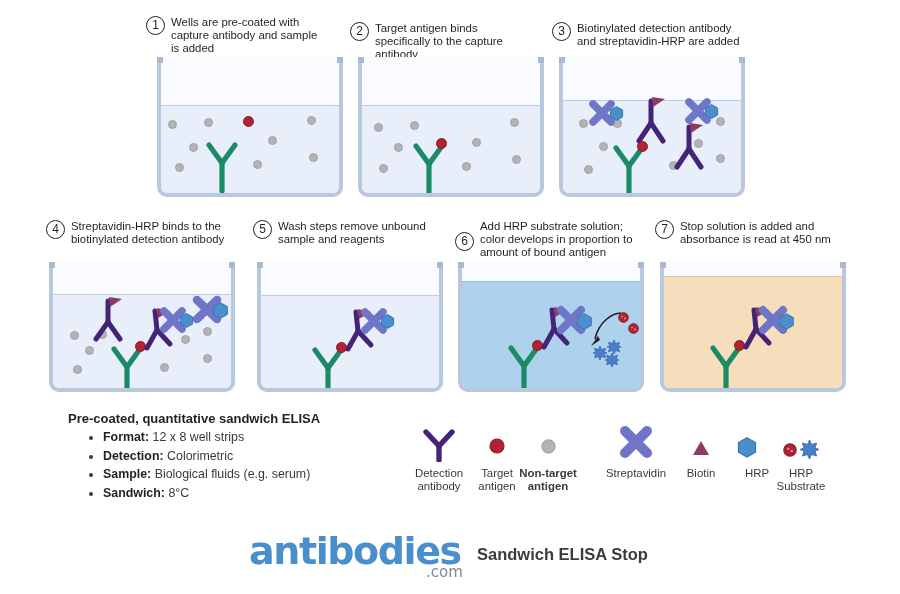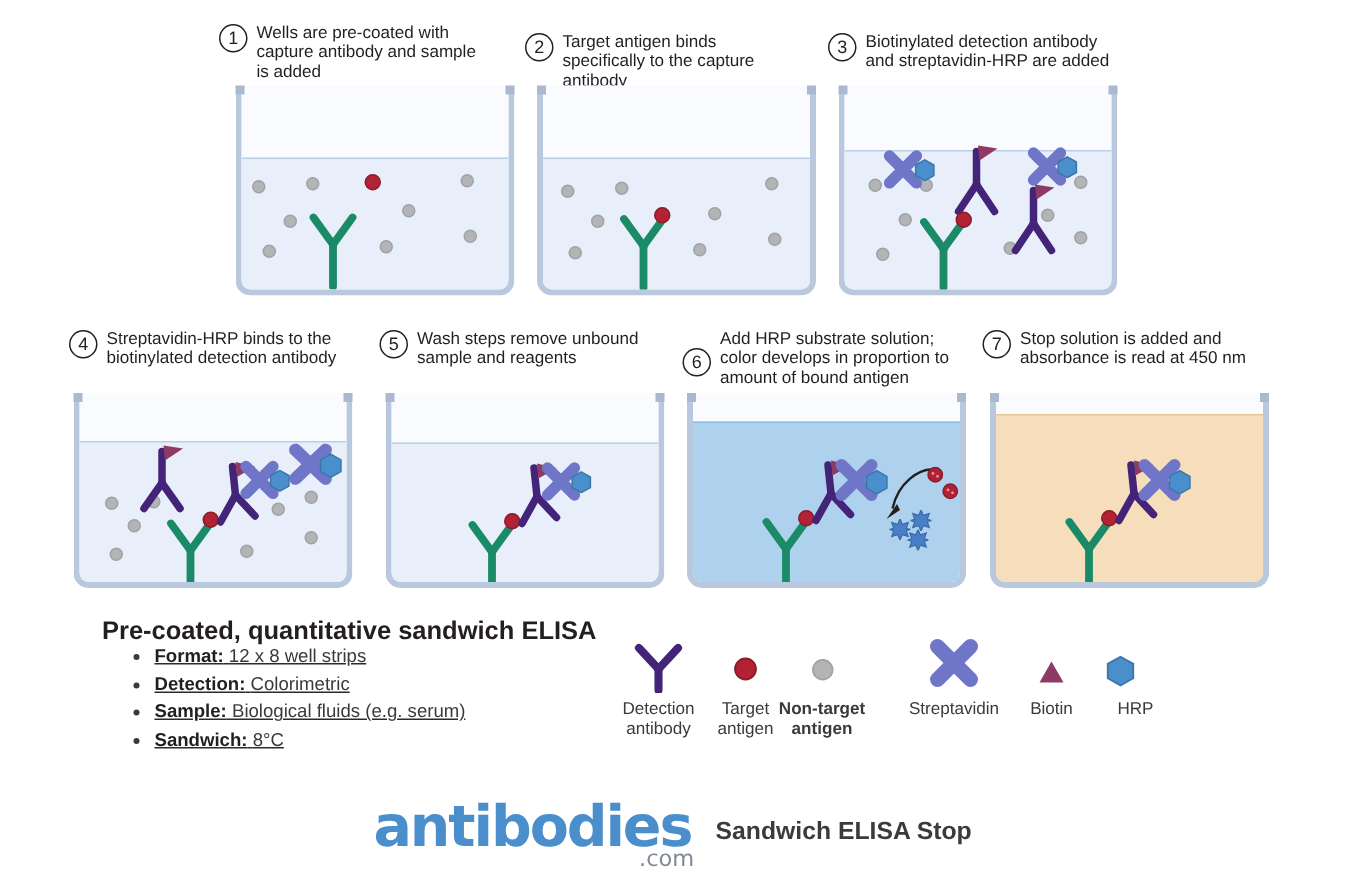--- a/index.html
+++ b/index.html
@@ -45,21 +45,21 @@
     width:9px;height:9px;border-radius:50%;
     background:#b2b4b6;border:1px solid #a0a2a4;box-sizing:border-box;
   }
   .dot-red{
     width:11px;height:11px;border-radius:50%;
     background:#b22234;border:1px solid #8d1b29;box-sizing:border-box;
   }
 
   
   .info-title{
-    position:absolute;font-size:17px;font-weight:bold;color:#231f20;
+    position:absolute;font-size:13px;font-weight:bold;color:#231f20;
   }
   .info-list{position:absolute;margin:0;padding:0 0 0 17px;list-style:disc;}
   .info-list li{font-size:12.4px;line-height:18.6px;color:#3a3a3a;}
   .info-list li b{color:#231f20;}
 
   .legend-item{position:absolute;text-align:center;}
   .legend-icon{height:34px;display:flex;align-items:flex-end;justify-content:center;}
   .legend-label{font-size:11.4px;line-height:12.6px;color:#3a3a3a;margin-top:5px;}
 
   .brand{position:absolute;}
@@ -495,21 +495,21 @@
               <polygon points="8.5,0.7 15.3,4.6 15.3,12.4 8.5,16.3 1.7,12.4 1.7,4.6" fill="#4a8fcb" stroke="#3b76ab" stroke-width="1"></polygon>
             </svg>
         </div>
       </div>
     </div>
     <div class="rim l"></div>
     <div class="rim r"></div>
   </div>
 
   <div class="info-title" style="left:68px;top:411px;">Pre-coated, quantitative sandwich ELISA</div>
-  <ul class="info-list" style="left:86px;top:428px;text-decoration:underline;">
+  <ul class="info-list" style="left:86px;top:428px;">
     <li><b>Format:</b> <span>12 x 8 well strips</span></li>
     <li><b>Detection:</b> <span>Colorimetric</span></li>
     <li><b>Sample:</b> <span>Biological fluids (e.g. serum)</span></li>
     <li><b>Sandwich:</b> <span>8°C</span></li>
   </ul>
 
   <div class="legend-item" style="left:405px;top:428px;width:68px;">
     <div class="legend-icon">
       <svg width="36" height="34" viewBox="0 0 36 34">
           <g stroke="#432478" stroke-width="5.4" fill="none" stroke-linecap="round">
@@ -557,20 +557,33 @@
     <div class="legend-label">Biotin</div>
   </div>
   <div class="legend-item" style="left:725px;top:428px;width:44px;text-align:right;">
     <div class="legend-icon">
       <svg width="20" height="21" viewBox="0 0 20 21" style="margin-bottom:4px;">
           <polygon points="10,0.8 18.5,5.6 18.5,15.2 10,20 1.5,15.2 1.5,5.6" fill="#4a8fcb" stroke="#3b76ab" stroke-width="1.2"></polygon>
         </svg>
     </div>
     <div class="legend-label">HRP</div>
   </div>
+  <div class="legend-item" style="left:768px;top:428px;width:66px;">
+    <div class="legend-icon" style="gap:3px;">
+      <svg width="14" height="14" viewBox="0 0 14 14" style="margin-bottom:5px;">
+          <circle cx="7" cy="7" r="6.2" fill="#b22234" stroke="#8d1b29" stroke-width="1.1"></circle>
+          <circle cx="5.2" cy="5.8" r="1.1" fill="#e3a0ab"></circle>
+          <circle cx="8.8" cy="8.2" r="1.1" fill="#e3a0ab"></circle>
+        </svg>
+      <svg width="19" height="19" viewBox="0 0 19 19" style="margin-bottom:3px;">
+          <polygon points="9.5,0 11.6,4.5 16.6,3 15,8 19,9.5 15,11 16.6,16 11.6,14.5 9.5,19 7.4,14.5 2.4,16 4,11 0,9.5 4,8 2.4,3 7.4,4.5" fill="#4a7fc8" stroke="#3b6aab" stroke-width="0.9"></polygon>
+        </svg>
+    </div>
+    <div class="legend-label" style="line-height:13px;">HRP Substrate</div>
+  </div>
 
   <div class="brand" style="left:249px;top:531px;width:420px;height:52px;">
     <div style="position:relative;display:inline-block;">
       <div class="brand-word">antibodies</div>
       <div class="brand-com">.com</div>
     </div>
     <div class="brand-tag">Sandwich ELISA Stop</div>
   </div>
 
 </div>

